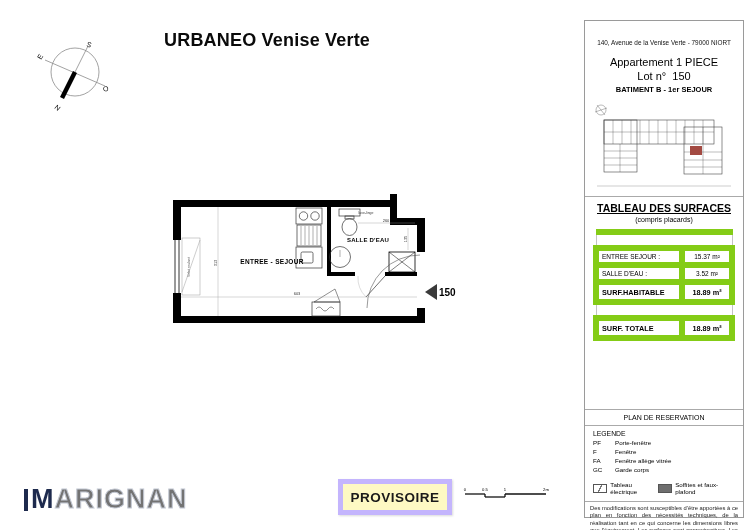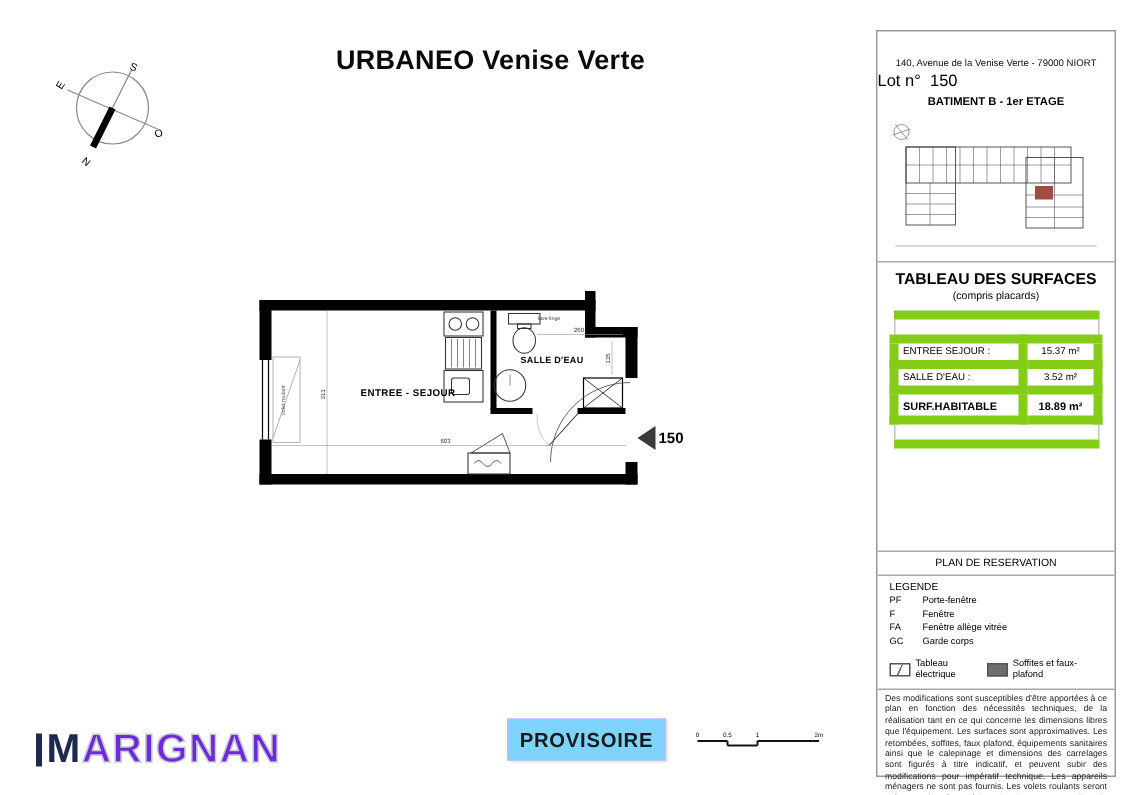--- a/index.html
+++ b/index.html
@@ -1,34 +1,34 @@
 <!DOCTYPE html>
 <html><head>
 <meta charset="utf-8">
 <style>
   html,body{margin:0;padding:0;background:#fff;}
   #sheet{position:relative;width:750px;height:530px;background:#ffffff;overflow:hidden;
          font-family:"Liberation Sans",sans-serif;color:#000;}
   
-  .page-title{position:absolute;left:140px;top:30px;width:290px;text-align:right;
+  .page-title{position:absolute;left:164px;top:30px;width:290px;text-align:left;
               font-size:18px;font-weight:600;letter-spacing:.2px;color:#0a0a0a;}
   
   .compass{position:absolute;left:36px;top:36px;}
   
   .plan{position:absolute;left:160px;top:190px;}
   
   .panel{position:absolute;left:584px;top:20px;width:160px;height:498px;
          border:1px solid #9a9a9a;background:#fff;box-sizing:border-box;font-size:7px;}
   .panel .address{margin-top:18px;text-align:center;font-size:6.4px;color:#111;}
   .panel .apt{margin-top:10px;text-align:center;font-size:11px;}
-  .panel .lot{margin-top:2px;font-size:11px;white-space:pre;}
+  .panel .lot{margin-top:2px;text-align:center;font-size:11px;white-space:pre;}
   .panel .bld{margin-top:3px;text-align:center;font-size:7.5px;font-weight:bold;}
   .divider{border:0;border-top:1px solid #aaa;margin:0;}
   .siteplan-wrap{height:96px;margin-top:6px;text-align:center;}
-  .surf-title{margin-top:5px;text-align:center;font-size:10.5px;font-weight:bold;}
+  .surf-title{margin-top:5px;text-align:center;font-size:10.5px;font-weight:bold;text-decoration:underline;}
   .surf-sub{margin-top:2px;text-align:center;font-size:7px;}
   table.surfaces{width:142px;margin:6px auto 0 auto;border-collapse:collapse;font-size:6.5px;}
   table.surfaces td{border:6px solid #84cc16;padding:1px 3px;height:9px;}
   table.surfaces td.val{text-align:center;width:38px;}
   table.surfaces tr.boldrow td{font-size:7.3px;font-weight:bold;height:12px;}
   table.surfaces tr.spacer td{border-left:1px solid #c2c2c2;border-right:1px solid #c2c2c2;height:8px;}
   .resa{margin-top:68px;}
   .resa-label{text-align:center;font-size:7px;padding:4px 0;}
   .legend{padding:4px 8px 0 8px;}
   .legend-title{font-size:6.8px;}
@@ -40,24 +40,24 @@
   .sym-box{width:13px;height:7px;border:1px solid #555;position:relative;background:#fff;}
   .sym-box::after{content:"";position:absolute;left:0;top:0;width:100%;height:100%;
                   background:linear-gradient(115deg,transparent 46%,#777 46%,#777 54%,transparent 54%);}
   .sym-fill{width:13px;height:7px;background:#6e6e6e;border:1px solid #555;}
   .disclaimer{padding:3px 5px;font-size:5.8px;line-height:1.28;text-align:justify;color:#1c1c1c;}
   
   .logo{position:absolute;left:24px;top:484px;font-size:27px;font-weight:bold;
         letter-spacing:1px;display:flex;align-items:center;}
   .logo .bar{display:inline-block;width:4px;height:22px;background:#1d2a4d;margin-right:3px;}
   .logo .m{color:#1d2a4d;}
-  .logo .rest{color:#6d28d9;-webkit-text-stroke:1px #c3c8d3;}
-  .stamp{position:absolute;left:338px;top:479px;width:104px;height:26px;border:1px solid #c4b5fd;
+  .logo .rest{color:#737373;-webkit-text-stroke:1px #c3c8d3;}
+  .stamp{position:absolute;left:338px;top:479px;width:104px;height:26px;border:5px solid #c4b5fd;
          box-shadow:1px 1px 2px rgba(0,0,0,.15);display:flex;align-items:center;justify-content:center;
-         font-size:13.5px;font-weight:600;letter-spacing:.5px;color:#1a1a1a;background:#7dd3fc;}
+         font-size:13.5px;font-weight:600;letter-spacing:.5px;color:#1a1a1a;background:#fef9c3;}
   .scalebar{position:absolute;left:460px;top:486px;}
 </style>
 </head>
 <body>
 
 <div id="sheet">
 
   <svg class="compass" width="78" height="78" viewBox="0 0 78 78">
     <circle cx="39" cy="36" r="24" fill="none" stroke="#8a8a8a" stroke-width="0.8"></circle>
     <line x1="52" y1="10" x2="26" y2="62" stroke="#8a8a8a" stroke-width="0.8"></line>
@@ -160,22 +160,23 @@
     <text x="206" y="23.5" font-size="3.5" fill="#444" text-anchor="middle">lave-linge</text>
 
     <g>
       <polygon points="265,102 277,94 277,110" fill="#3a3a3a"></polygon>
       <text x="279" y="105.5" font-size="10" font-weight="600">150</text>
     </g>
   </svg>
 
   <div class="panel">
     <div class="address">140, Avenue de la Venise Verte - 79000 NIORT</div>
+    <div class="apt">Appartement 1 PIECE</div>
     <div class="lot">Lot n°  150</div>
-    <div class="bld">BATIMENT B - 1er ETAGE</div>
+    <div class="bld">BATIMENT B - 1er SEJOUR</div>
 
     <div class="siteplan-wrap">
       <svg width="150" height="92" viewBox="0 0 150 92">
         <g stroke="#777" stroke-width="0.5" fill="none">
           <circle cx="12" cy="10" r="5"></circle>
           <line x1="8" y1="5" x2="16" y2="15"></line>
           <line x1="6" y1="12" x2="18" y2="8"></line>
         </g>
         <g fill="none" stroke="#444" stroke-width="0.6">
           <rect x="15" y="20" width="110" height="24"></rect>
@@ -224,20 +225,24 @@
         <td>SALLE D'EAU :</td>
         <td class="val">3.52 m²</td>
       </tr>
       <tr class="boldrow">
         <td>SURF.HABITABLE</td>
         <td class="val">18.89 m²</td>
       </tr>
       <tr class="spacer">
             <td colspan="2"></td>
           </tr>
+      <tr class="boldrow">
+        <td>SURF. TOTALE</td>
+        <td class="val">18.89 m²</td>
+      </tr>
     </tbody>
       </table>
 
     <div class="resa">
       <hr class="divider">
       <div class="resa-label">PLAN DE RESERVATION</div>
       <hr class="divider">
     </div>
 
     <div class="legend">

